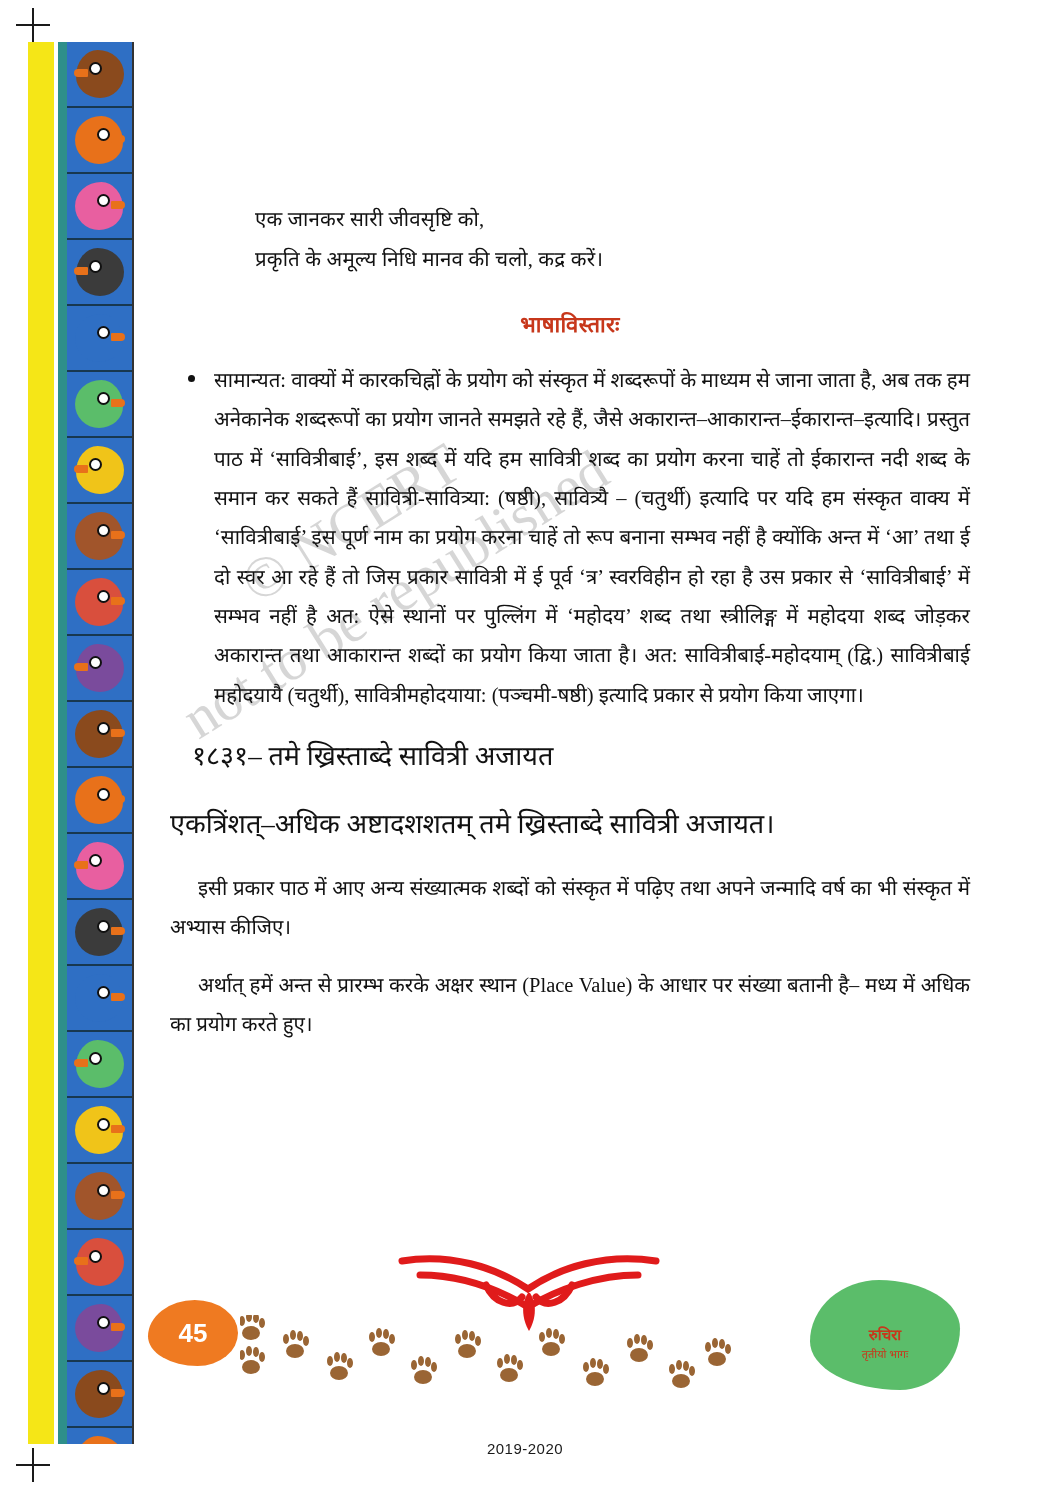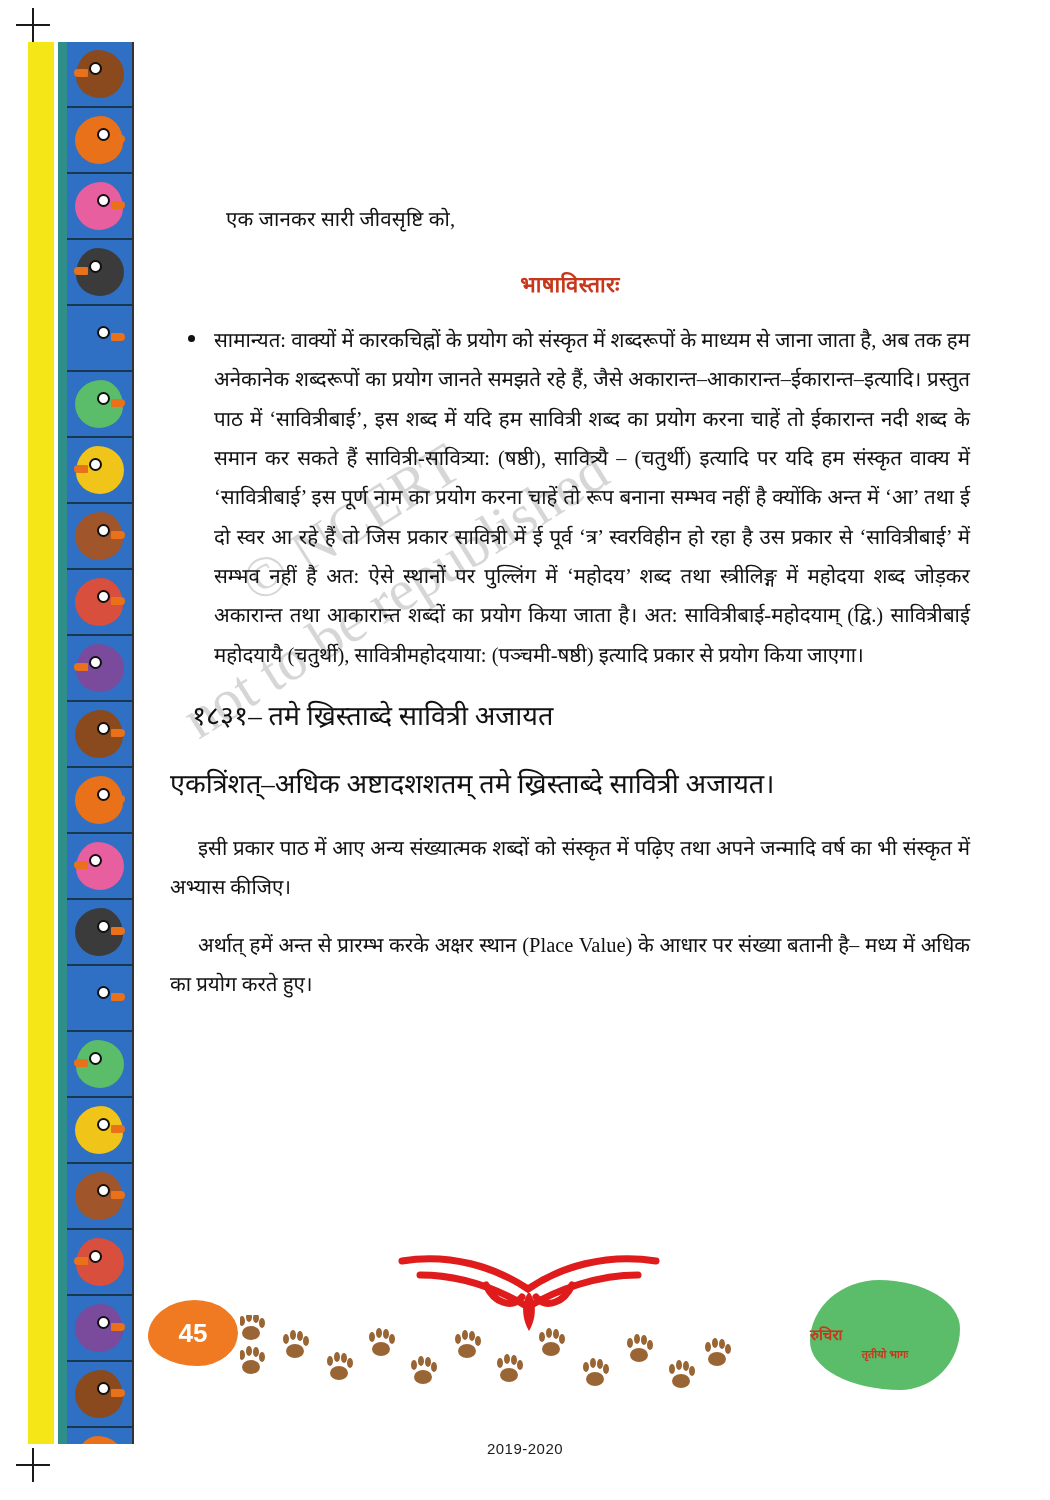--- a/index.html
+++ b/index.html
@@ -113,21 +113,21 @@
   .page-body {
     position: absolute;
     left: 170px;
     top: 200px;
     width: 800px;
   }
   .verse {
     font-size: 20.5px;
     line-height: 1.95;
     color: #111;
-    margin-left: 56px;
+    margin-left: 85px;
     letter-spacing: 0.2px;
   }
   .section-heading {
     text-align: center;
     color: #c7371b;
     font-size: 22px;
     font-weight: bold;
     margin: 28px 0 12px 0;
     letter-spacing: 0.3px;
   }
@@ -234,33 +234,32 @@
   .green-badge .shape {
     position: absolute;
     inset: 0;
     background: #5bbd6a;
     border-radius: 46% 54% 40% 60% / 56% 44% 56% 44%;
   }
   .green-badge .label-main {
     position: absolute;
     left: 0; right: 0;
     top: 44px;
-    text-align: left;
+    text-align: center;
     color: #c7371b;
     font-size: 15px;
     font-weight: bold;
   }
   .green-badge .label-sub {
     position: absolute;
     left: 0; right: 0;
     top: 66px;
     text-align: center;
     color: #c7371b;
     font-size: 11px;
-    font-weight: bold;
   }
   .year-line {
     position: absolute;
     left: 0; right: 0;
     top: 1440px;
     text-align: center;
     font-size: 15px;
     font-family: "Liberation Sans", sans-serif;
     color: #1a1a1a;
     letter-spacing: 0.5px;
@@ -410,20 +409,21 @@
   <div class="strip-right-edge"></div>
 </div>
 
 <div class="watermark">© NCERT
 not to be republished</div>
 
 <div class="page-body">
 
   <div class="verse">
     <div>एक जानकर सारी जीवसृष्टि को,</div>
+    <div>प्रकृति के अमूल्य निधि मानव की चलो, कद्र करें।</div>
   </div>
 
   <div class="section-heading">भाषाविस्तारः</div>
 
   <ul class="bullets">
     <li>
       <p class="para">सामान्यत: वाक्यों में कारकचिह्नों के प्रयोग को संस्कृत में शब्दरूपों के माध्यम से जाना जाता है, अब तक हम अनेकानेक शब्दरूपों का प्रयोग जानते समझते रहे हैं, जैसे अकारान्त–आकारान्त–ईकारान्त–इत्यादि। प्रस्तुत पाठ में ‘सावित्रीबाई’, इस शब्द में यदि हम सावित्री शब्द का प्रयोग करना चाहें तो ईकारान्त नदी शब्द के समान कर सकते हैं सावित्री-सावित्र्या: (षष्ठी), सावित्र्यै – (चतुर्थी) इत्यादि पर यदि हम संस्कृत वाक्य में ‘सावित्रीबाई’ इस पूर्ण नाम का प्रयोग करना चाहें तो रूप बनाना सम्भव नहीं है क्योंकि अन्त में ‘आ’ तथा ई दो स्वर आ रहे हैं तो जिस प्रकार सावित्री में ई पूर्व ‘त्र’ स्वरविहीन हो रहा है उस प्रकार से ‘सावित्रीबाई’ में सम्भव नहीं है अत: ऐसे स्थानों पर पुल्लिंग में ‘महोदय’ शब्द तथा स्त्रीलिङ्ग में महोदया शब्द जोड़कर अकारान्त तथा आकारान्त शब्दों का प्रयोग किया जाता है। अत: सावित्रीबाई-महोदयाम् (द्वि.) सावित्रीबाई महोदयायै (चतुर्थी), सावित्रीमहोदयाया: (पञ्चमी-षष्ठी) इत्यादि प्रकार से प्रयोग किया जाएगा।</p>
     </li>
   </ul>
 

